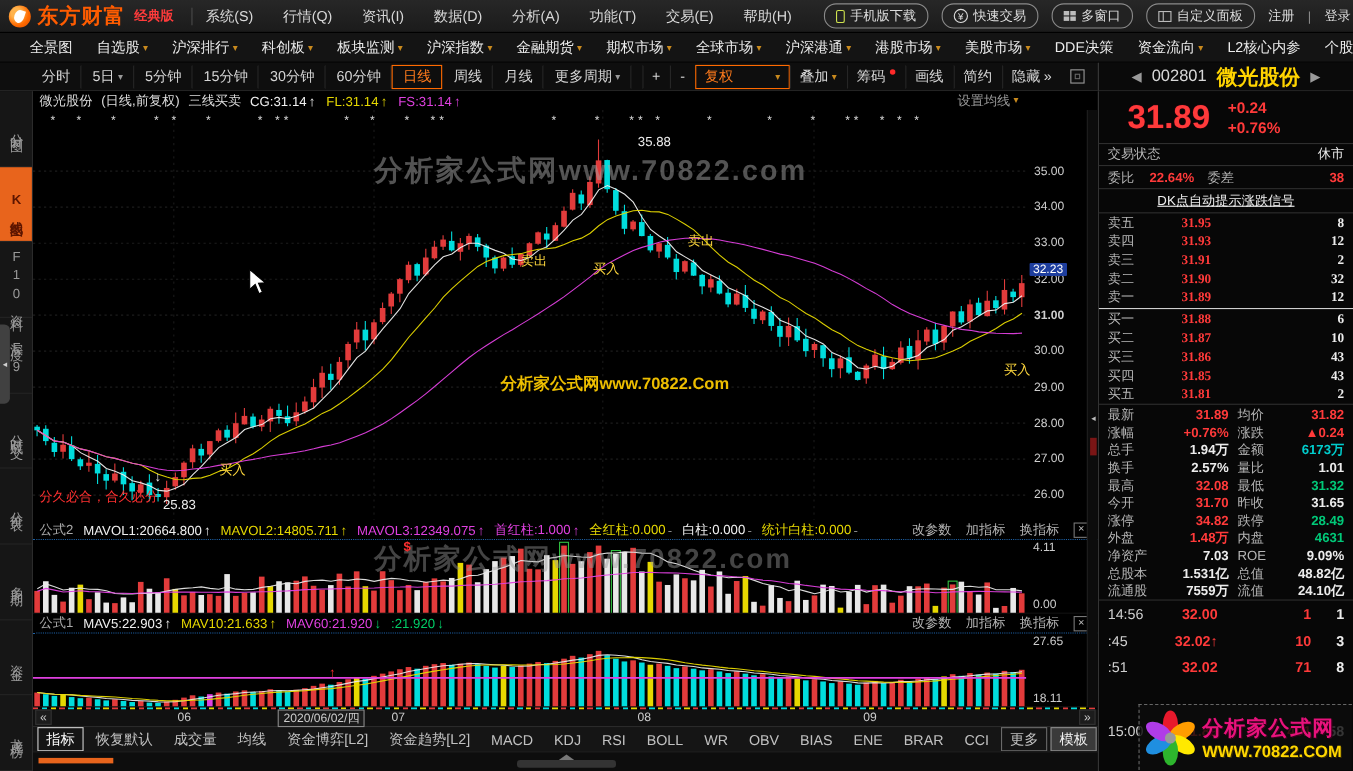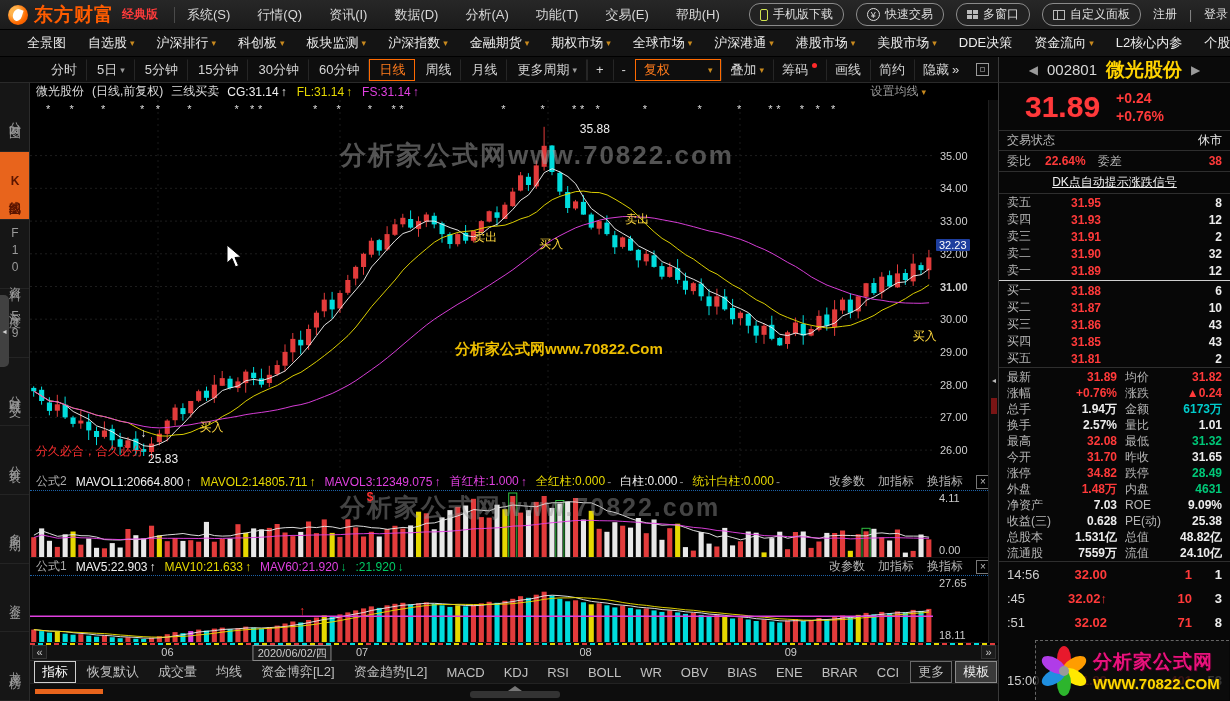--- a/index.html
+++ b/index.html
@@ -29,21 +29,21 @@
   .i-panel::after { content:""; position:absolute; left:3px; top:0; bottom:0; width:1px; background:#bbb; }
   .login-sep { color:#888; }
 
   
   .nav2 { height:27px; background:#141414; display:flex; align-items:center; font-size:13px; color:#ececec; border-bottom:1px solid #000; padding-left:16px; overflow:hidden; white-space:nowrap; }
   .nav-item { padding:0 11px; display:flex; align-items:center; gap:3px; }
   .nav-arrow { color:#c98a1e; font-size:9px; }
 
   
   .toolbar-row { height:26px; display:flex; background:#0e0e0e; }
-  .toolbar { flex:1; display:flex; align-items:center; padding-left:41px; color:#d5d5d5; font-size:13px; border-bottom:1px solid #2a2a2a; overflow:hidden; white-space:nowrap; }
+  .toolbar { flex:1; display:flex; align-items:center; padding-left:28px; color:#d5d5d5; font-size:13px; border-bottom:1px solid #2a2a2a; overflow:hidden; white-space:nowrap; }
   .p-item { padding:2px 9px; border:1px solid transparent; border-right:1px solid #262626; display:flex; align-items:center; gap:3px; line-height:16px; }
   .p-item.sel { border:1px solid #ff6a00; color:#ff7b1c; }
   .p-item .nav-arrow { color:#999; }
   .t-right { margin-left:auto; display:flex; align-items:center; padding-right:6px; }
   .t-item { padding:2px 8px; border:1px solid transparent; border-left:1px solid #262626; display:flex; align-items:center; gap:3px; line-height:16px; position:relative; }
   .t-item.act { border:1px solid #ff6a00; color:#ff7b1c;gap:38px; }
   .dot { width:5px; height:5px; background:#ff2a2a; border-radius:50%; margin:-8px 0 0 1px; }
   .fs-icon { width:13px; height:13px; border:1px solid #9a9a9a; margin:0 6px 0 8px; position:relative; }
   .fs-icon::after { content:""; position:absolute; inset:3px; border:1px solid #666; }
   .switcher { width:232px; background:#0a0a0a; border-left:1px solid #3a3a3a; border-bottom:1px solid #2a2a2a; display:flex; align-items:center; justify-content:center; gap:9px; }
@@ -104,21 +104,21 @@
   .q-price-row { height:48px; display:flex; align-items:center; border-bottom:1px solid #2e2e2e; }
   .q-price { font-size:30px; font-weight:bold; color:#ff3a3a; margin-left:26px; text-shadow:0 0 1px #802; }
   .q-chg { margin-left:16px; color:#ff3a3a; font-weight:bold; font-size:14px; line-height:18px; }
   .q-row { height:20px; display:flex; align-items:center; padding:0 8px; border-bottom:1px solid #2e2e2e; }
   .q-row .lab { color:#b5b5b5; }
   .q-grow { flex:1; }
   .q-status-val { color:#ececec; }
   .q-red { color:#ff3a3a; font-weight:bold; }
   .q-dk { height:22px; display:flex; align-items:center; justify-content:center; border-bottom:1px solid #2e2e2e; }
   .q-dk span { color:#f0f0f0; text-decoration:underline; }
-  .book-row { height:17px; display:flex; align-items:center; padding:0 8px; color:#b8b8b8; }
+  .book-row { height:17px; display:flex; align-items:center; padding:0 8px; color:#b8b8b8;font-family:Liberation Serif, serif; }
   .book-price { width:58px; text-align:right; color:#ff3a3a; font-weight:bold; margin-left:12px; }
   .book-qty { flex:1; text-align:right; color:#ececec; font-weight:bold; }
   .q-middiv { height:1px; background:#cfcfcf; margin:1px 0; }
   .stats { border-top:1px solid #2e2e2e; padding-top:1px; }
   .s-row { height:16px; display:flex; align-items:center; padding:0 8px; }
   .s-l { min-width:48px; color:#b5b5b5; }
   .s-v { width:62px; text-align:right; font-weight:bold; }
   .s-l2 { min-width:40px; margin-left:8px; color:#b5b5b5; }
   .s-v2 { flex:1; text-align:right; font-weight:bold; }
   .r { color:#ff3a3a; } .g { color:#00c878; } .w { color:#ececec; } .c { color:#00cccc; } .y { color:#e6d800; }
@@ -1129,26 +1129,20 @@
             <span class="s-l2">内盘</span>
             <span class="s-v2 g">4631</span>
           </div>
           <div class="s-row">
             <span class="s-l">净资产</span>
             <span class="s-v w">7.03</span>
             <span class="s-l2">ROE</span>
             <span class="s-v2 w">9.09%</span>
           </div>
           <div class="s-row">
-            <span class="s-l">收益(三)</span>
-            <span class="s-v w">0.628</span>
-            <span class="s-l2">PE(动)</span>
-            <span class="s-v2 w">25.38</span>
-          </div>
-          <div class="s-row">
             <span class="s-l">总股本</span>
             <span class="s-v w">1.531亿</span>
             <span class="s-l2">总值</span>
             <span class="s-v2 w">48.82亿</span>
           </div>
           <div class="s-row">
             <span class="s-l">流通股</span>
             <span class="s-v w">7559万</span>
             <span class="s-l2">流值</span>
             <span class="s-v2 w">24.10亿</span>

